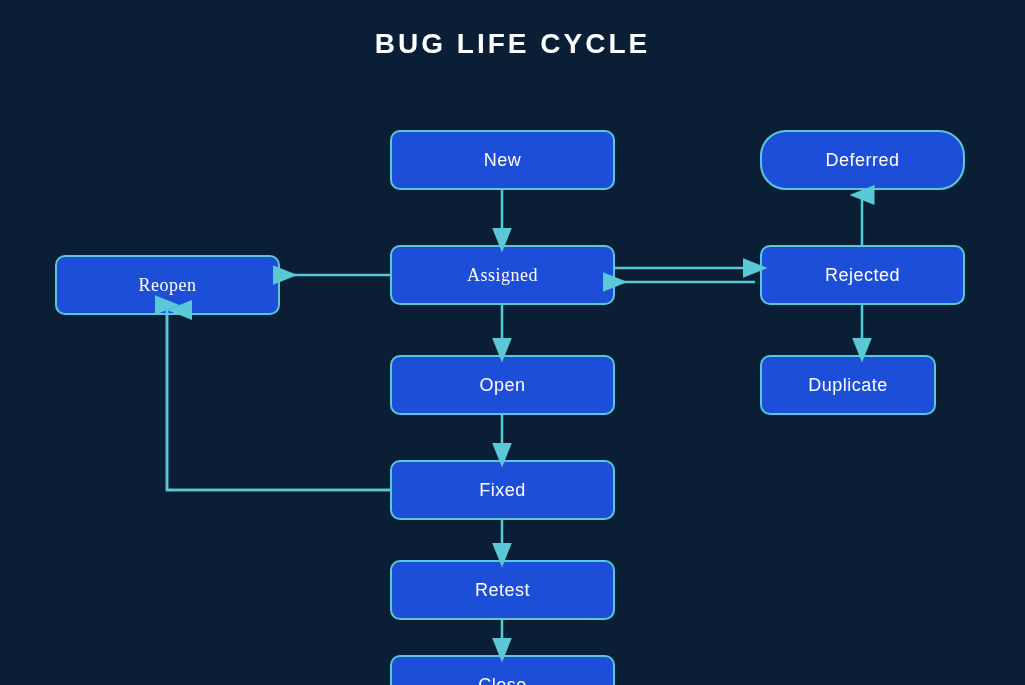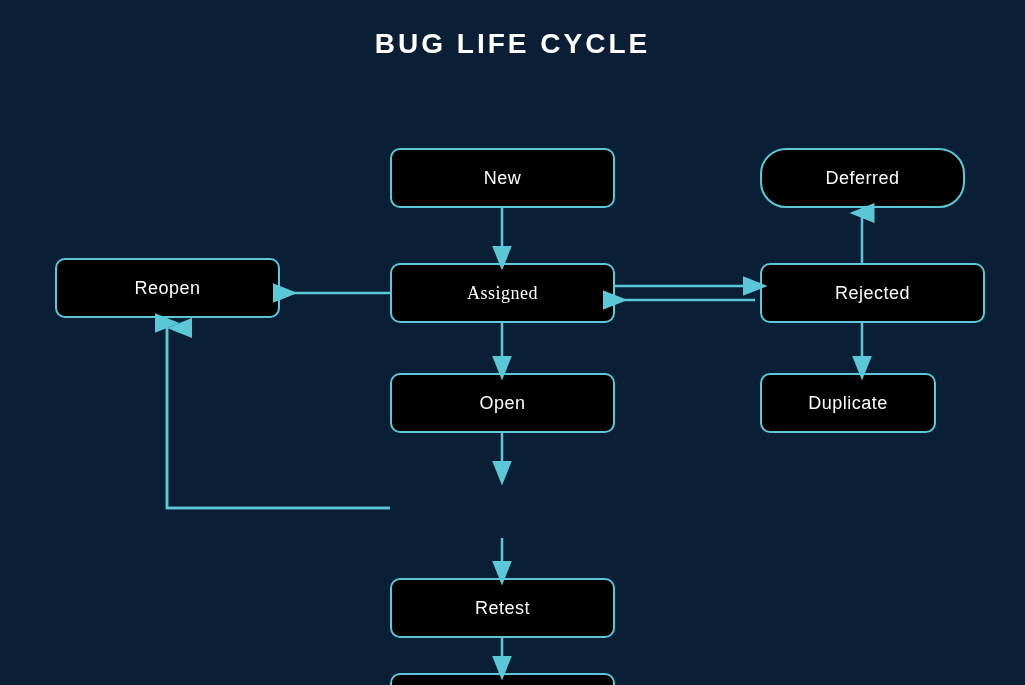--- a/index.html
+++ b/index.html
@@ -14,35 +14,35 @@
       flex-direction: column;
       align-items: center;
     }
 
     .title {
       color: #ffffff;
       font-size: 28px;
       font-weight: 800;
       letter-spacing: 3px;
       margin-top: 28px;
-      margin-bottom: 28px;
+      margin-bottom: 10px;
       text-transform: uppercase;
     }
 
     .diagram-area {
       position: relative;
       width: 1025px;
       height: 630px;
     }
 
     .node {
       position: absolute;
       border: 2px solid #5bc8d8;
       border-radius: 10px;
-      background: #000000;
+      background: #1d4ed8;
       color: #ffffff;
       font-size: 18px;
       font-weight: 500;
       display: flex;
       align-items: center;
       justify-content: center;
       letter-spacing: 0.5px;
     }
 
     
@@ -71,28 +71,29 @@
 <div class="title">BUG LIFE CYCLE</div>
 
 <div class="diagram-area">
 
   <div class="node" style="left:390px; top:60px; width:225px; height:60px;">New</div>
 
   <div class="node" style="left:390px; top:175px; width:225px; height:60px;font-family:Liberation Serif, serif;">Assigned</div>
 
   <div class="node" style="left:390px; top:285px; width:225px; height:60px;">Open</div>
 
+  <div class="node" style="left:390px; top:390px; width:225px; height:60px;">Fixed</div>
 
   <div class="node" style="left:390px; top:490px; width:225px; height:60px;">Retest</div>
 
   <div class="node" style="left:390px; top:585px; width:225px; height:60px;">Close</div>
 
-  <div class="node" style="left:55px; top:170px; width:225px; height:60px;">Reopen</div>
+  <div class="node" style="left:55px; top:185px; width:225px; height:60px;font-family:Liberation Serif, serif;">Reopen</div>
 
-  <div class="node" style="left:760px; top:175px; width:225px; height:60px;">Rejected</div>
+  <div class="node" style="left:760px; top:175px; width:205px; height:60px;">Rejected</div>
 
   <div class="node" style="left:760px; top:60px; width:205px; height:60px;border-radius:26px;">Deferred</div>
 
   <div class="node" style="left:760px; top:285px; width:176px; height:60px;">Duplicate</div>
 
   <svg class="arrows-svg">
     <defs>
 
       <marker id="arrowDown" markerWidth="10" markerHeight="8" refX="5" refY="4" orient="auto">
         <polygon points="0 0, 10 4, 0 8" class="arrowhead"></polygon>

